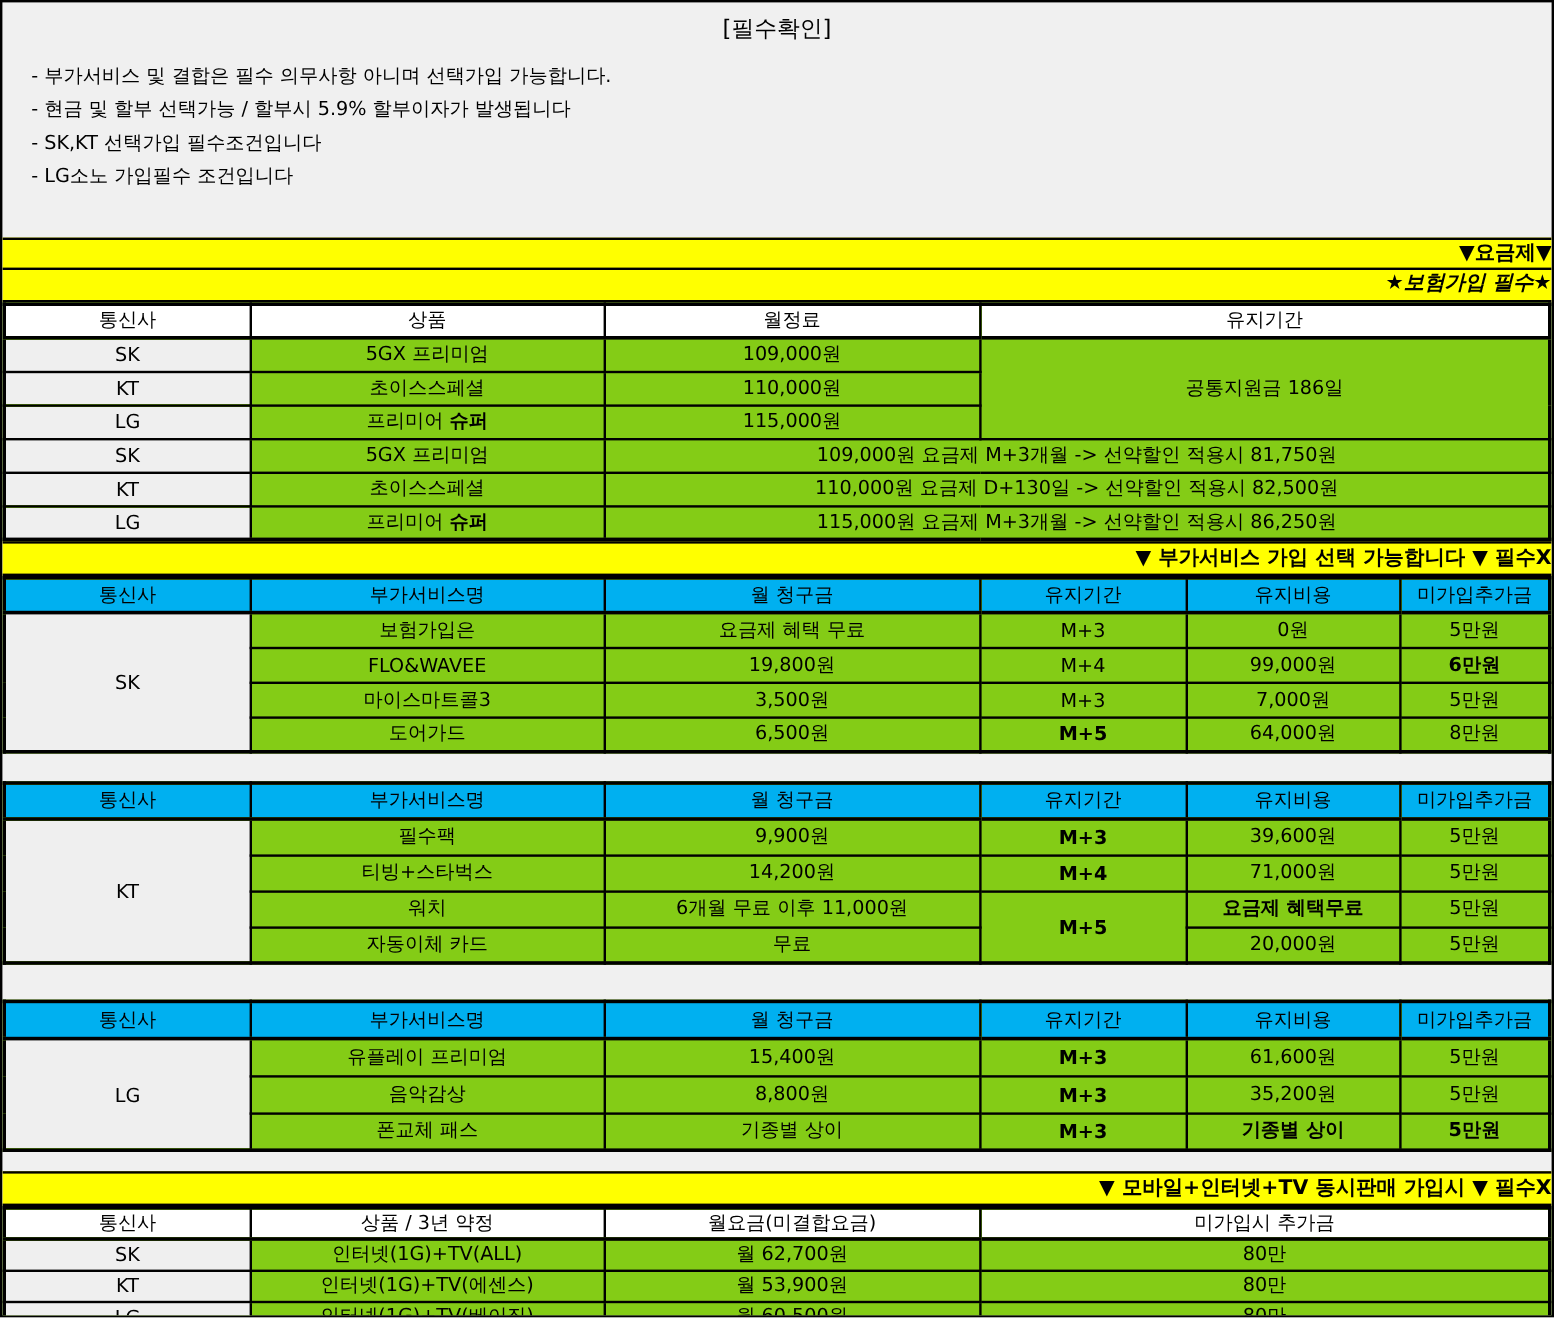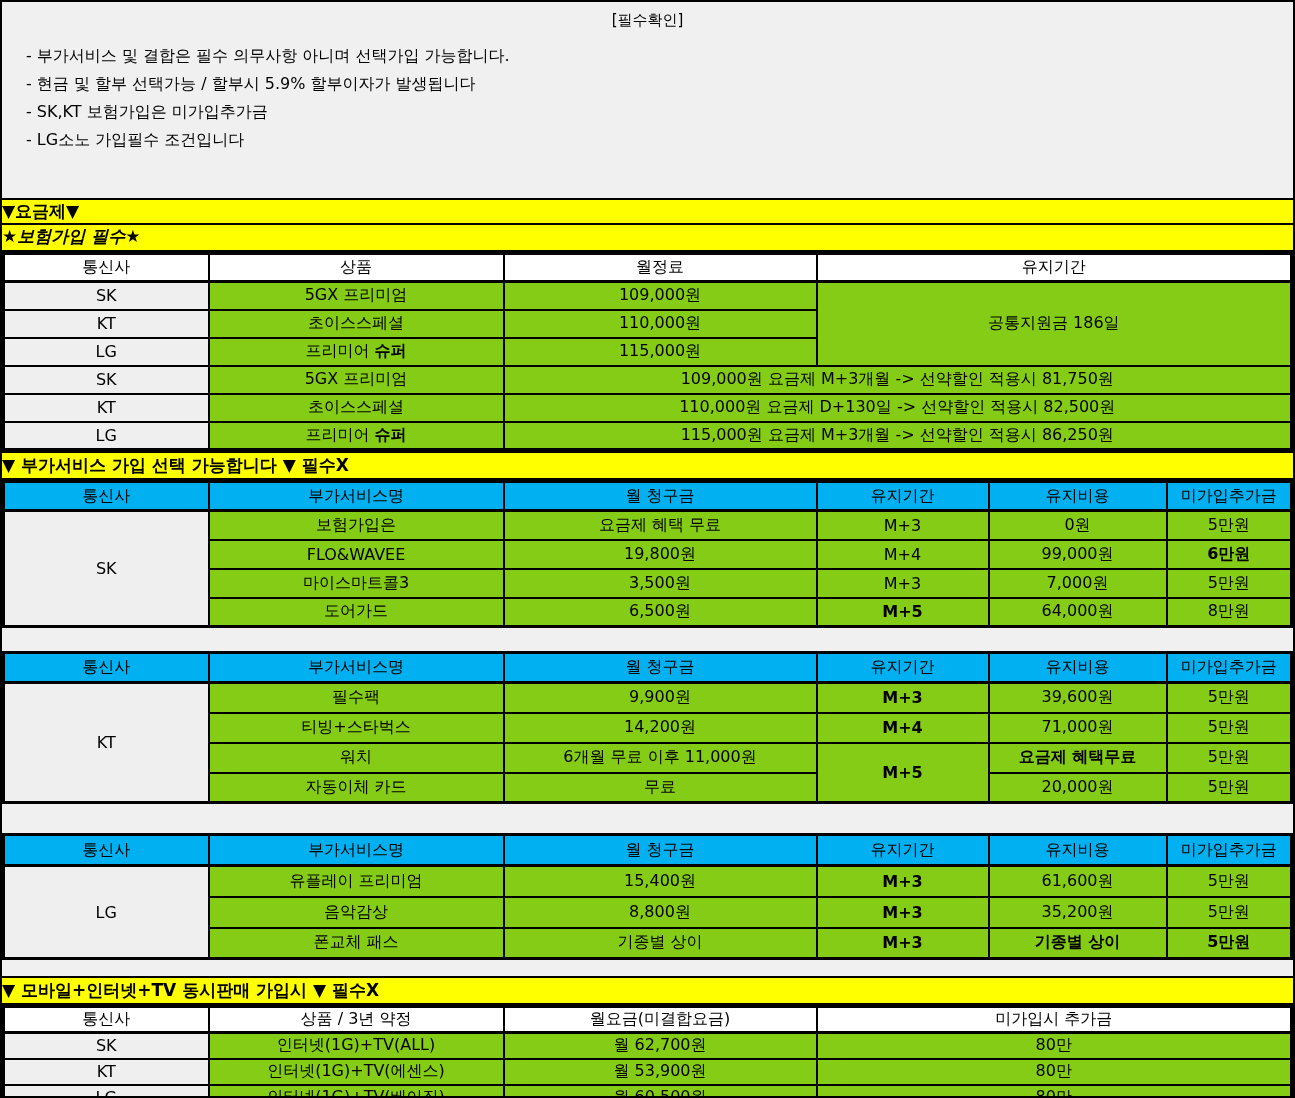--- a/index.html
+++ b/index.html
@@ -6,27 +6,27 @@
   html,body { background:#ffffff; }
   body { font-family:"DejaVu Sans", sans-serif; color:#000; }
   .page {
     width:1295px; height:1098px;
     background:#f0f0f0;
     border:2px solid #000;
     overflow:hidden;
   }
   
   .topnote { height:196px; padding-top:9px; }
-  .notice-title { text-align:center; font-size:15px; }
+  .notice-title { text-align:center; font-size:19px; }
   .notes { margin-top:12px; margin-left:24px; font-size:16px; line-height:28px; white-space:nowrap; }
   
   .banner {
     background:#ffff00;
     border-top:2px solid #000; border-bottom:2px solid #000;
-    text-align:left; font-weight:bold; font-size:17px;
+    text-align:right; font-weight:bold; font-size:17px;
     height:27px; line-height:23px; overflow:hidden;
   }
   .banner.stack2 { border-top:0;font-style:italic; }
   .banner.tall { height:29px; line-height:25px; }
   
   table {
     border-collapse:collapse; table-layout:fixed; width:100%;
     background:#84cc16; border:3px solid #000;
   }
   td {
@@ -54,21 +54,21 @@
 </head>
 <body>
 
 <div class="page">
 
   <div class="topnote">
     <div class="notice-title">[필수확인]</div>
     <div class="notes">
       <div>- 부가서비스 및 결합은 필수 의무사항 아니며 선택가입 가능합니다.</div>
       <div>- 현금 및 할부 선택가능 / 할부시 5.9% 할부이자가 발생됩니다</div>
-      <div>- SK,KT 보험가입은 미가입추가금</div>
+      <div>- SK,KT 선택가입 필수조건입니다</div>
       <div>- LG소노 가입필수 조건입니다</div>
     </div>
   </div>
 
   <div class="banner">▼요금제▼</div>
   <div class="banner stack2">★보험가입 필수★</div>
 
   <table class="t1">
     <colgroup>
         <col class="c1">

